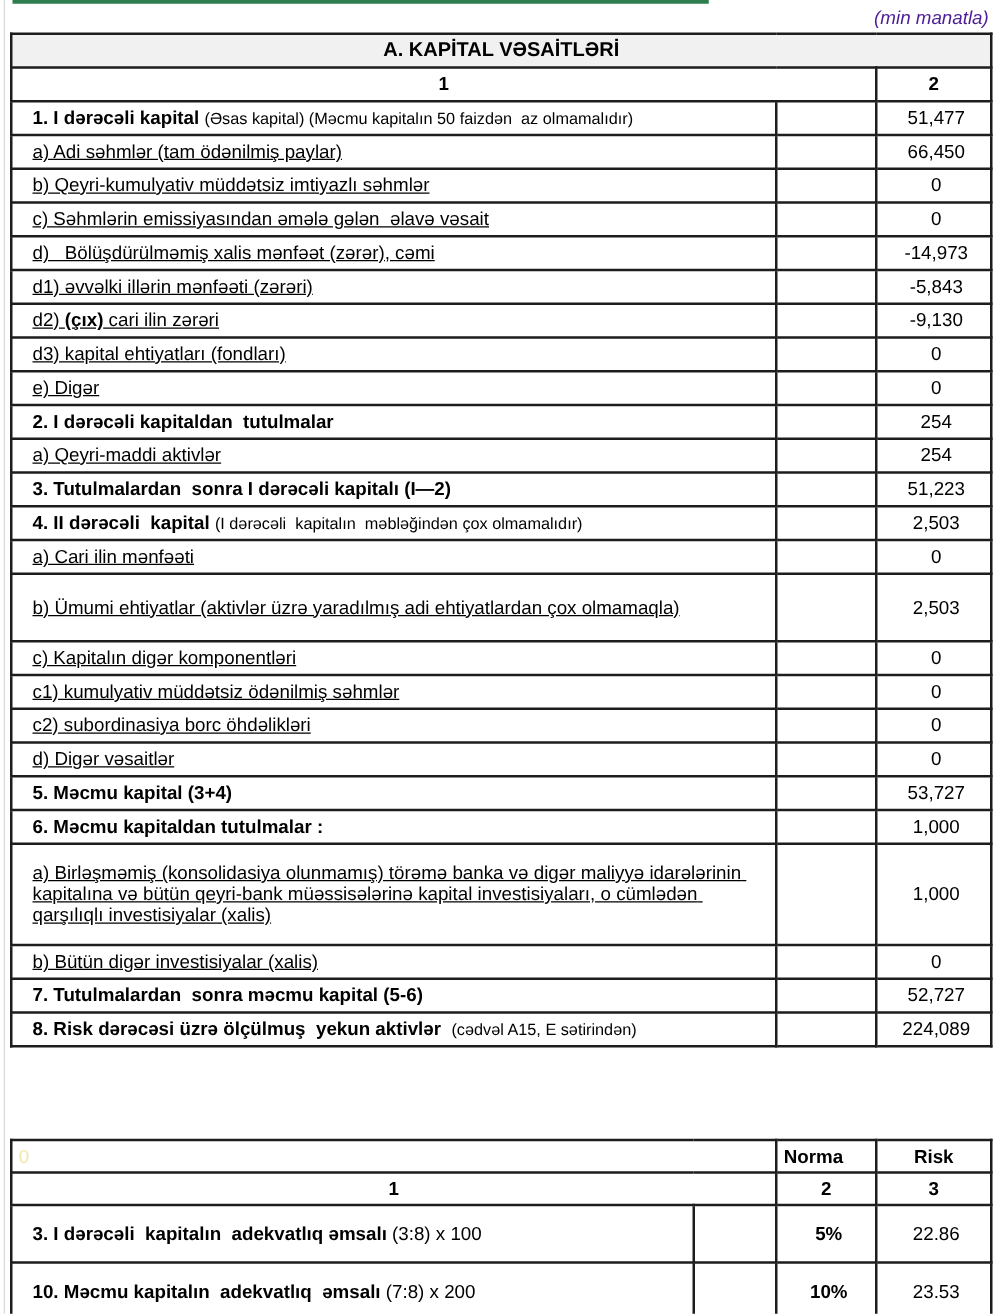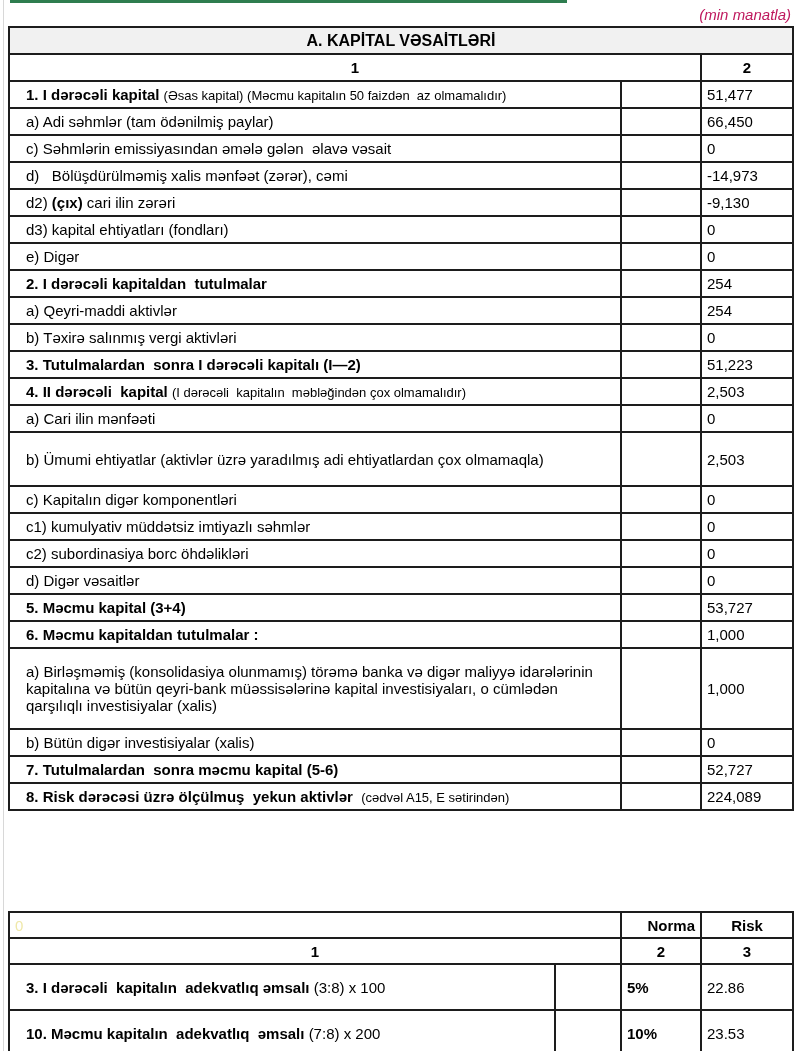--- a/index.html
+++ b/index.html
@@ -3,36 +3,36 @@
 <meta charset="utf-8">
 <style>
   html,body{margin:0;padding:0}
   body{
     width:800px;height:1051px;position:relative;overflow:hidden;
     background:#ffffff;color:#000;
     font-family:"Liberation Sans", sans-serif;
   }
   .accent-bar{position:absolute;top:0;left:10px;width:557px;height:3px;}
   .left-gridline{position:absolute;top:0;left:3px;width:1px;height:1051px;background:#d8d8d8;}
-  .unit-note{position:absolute;top:6px;right:9px;font-style:italic;font-size:15px;color:#be185d;}
+  .unit-note{position:absolute;top:6px;right:9px;font-style:italic;font-size:15px;color:#4c1d95;}
   table{border-collapse:collapse;table-layout:fixed;position:absolute;left:8px;background:#fff;}
   #capital-table{top:26px;width:784px;}
   #ratio-table{top:911px;width:784px;}
   td{
     border:2px solid #1d1d1d;
     font-size:15px;line-height:17px;vertical-align:middle;
     padding:1px 5px;overflow:hidden;
   }
   tr.title-row td{
     background:#f1f1f1;font-weight:bold;font-size:16px;text-align:center;height:23px;margin-left:36px;
   }
   tr.hdr td{font-weight:bold;text-align:center;height:23px;}
   td.lbl{padding-left:16px;white-space:pre-wrap;}
-  td.lbl.ind{}
-  td.val{text-align:left;padding-right:1px;}
+  td.lbl.ind{text-decoration:underline;}
+  td.val{text-align:center;padding-right:1px;}
   td.gap{padding:0;}
   span.b{font-weight:bold;}
   span.s{font-size:13px;}
   tr.r27 td{height:23px;}
   tr.r54 td{height:50px;}
   tr.r81 td{height:77px;}
   tr.rh td{height:22px;}
   tr.r46 td{height:42px;}
   #ratio-table td.lbl{font-size:15px;}
   #ratio-table td.norma{font-weight:bold;}
@@ -65,30 +65,40 @@
         <td class="lbl"><span class="b">1. I dərəcəli kapital </span><span class="s">(Əsas kapital) (Məcmu kapitalın 50 faizdən  az olmamalıdır)</span></td>
         <td class="gap"></td>
         <td class="val">51,477</td>
       </tr>
       <tr class="r27">
         <td class="lbl ind"><span>a) Adi səhmlər (tam ödənilmiş paylar)</span></td>
         <td class="gap"></td>
         <td class="val">66,450</td>
       </tr>
       <tr class="r27">
+        <td class="lbl ind"><span>b) Qeyri-kumulyativ müddətsiz imtiyazlı səhmlər</span></td>
+        <td class="gap"></td>
+        <td class="val">0</td>
+      </tr>
+      <tr class="r27">
         <td class="lbl ind"><span>c) Səhmlərin emissiyasından əmələ gələn  əlavə vəsait</span></td>
         <td class="gap"></td>
         <td class="val">0</td>
       </tr>
       <tr class="r27">
         <td class="lbl ind"><span>d)   Bölüşdürülməmiş xalis mənfəət (zərər), cəmi</span></td>
         <td class="gap"></td>
         <td class="val">-14,973</td>
       </tr>
       <tr class="r27">
+        <td class="lbl ind"><span>d1) əvvəlki illərin mənfəəti (zərəri)</span></td>
+        <td class="gap"></td>
+        <td class="val">-5,843</td>
+      </tr>
+      <tr class="r27">
         <td class="lbl ind"><span>d2) </span><span class="b">(çıx)</span><span> cari ilin zərəri</span></td>
         <td class="gap"></td>
         <td class="val">-9,130</td>
       </tr>
       <tr class="r27">
         <td class="lbl ind"><span>d3) kapital ehtiyatları (fondları)</span></td>
         <td class="gap"></td>
         <td class="val">0</td>
       </tr>
       <tr class="r27">
@@ -98,25 +108,20 @@
       </tr>
       <tr class="r27">
         <td class="lbl"><span class="b">2. I dərəcəli kapitaldan  tutulmalar</span></td>
         <td class="gap"></td>
         <td class="val">254</td>
       </tr>
       <tr class="r27">
         <td class="lbl ind"><span>a) Qeyri-maddi aktivlər</span></td>
         <td class="gap"></td>
         <td class="val">254</td>
-      </tr>
-      <tr class="r27">
-        <td class="lbl ind"><span>b) Təxirə salınmış vergi aktivləri</span></td>
-        <td class="gap"></td>
-        <td class="val">0</td>
       </tr>
       <tr class="r27">
         <td class="lbl"><span class="b">3. Tutulmalardan  sonra I dərəcəli kapitalı (I—2)</span></td>
         <td class="gap"></td>
         <td class="val">51,223</td>
       </tr>
       <tr class="r27">
         <td class="lbl"><span class="b">4. II dərəcəli  kapital </span><span class="s">(I dərəcəli  kapitalın  məbləğindən çox olmamalıdır)</span></td>
         <td class="gap"></td>
         <td class="val">2,503</td>
@@ -130,21 +135,21 @@
         <td class="lbl ind"><span>b) Ümumi ehtiyatlar (aktivlər üzrə yaradılmış adi ehtiyatlardan çox olmamaqla)</span></td>
         <td class="gap"></td>
         <td class="val">2,503</td>
       </tr>
       <tr class="r27">
         <td class="lbl ind"><span>c) Kapitalın digər komponentləri</span></td>
         <td class="gap"></td>
         <td class="val">0</td>
       </tr>
       <tr class="r27">
-        <td class="lbl ind"><span>c1) kumulyativ müddətsiz imtiyazlı səhmlər</span></td>
+        <td class="lbl ind"><span>c1) kumulyativ müddətsiz ödənilmiş səhmlər</span></td>
         <td class="gap"></td>
         <td class="val">0</td>
       </tr>
       <tr class="r27">
         <td class="lbl ind"><span>c2) subordinasiya borc öhdəlikləri</span></td>
         <td class="gap"></td>
         <td class="val">0</td>
       </tr>
       <tr class="r27">
         <td class="lbl ind"><span>d) Digər vəsaitlər</span></td>
@@ -189,21 +194,21 @@
     <col style="width:546px">
       <col style="width:66px">
       <col style="width:80px">
       <col style="width:92px">
   </colgroup>
   <tbody>
     <tr class="rh">
       <td colspan="2" style="text-align:left;">
         <span class="corner-zero" style="color: rgb(239, 232, 169);">0</span>
       </td>
-      <td style="font-weight:bold;text-align:right;">Norma</td>
+      <td style="font-weight:bold;text-align:left;">Norma</td>
       <td style="font-weight:bold;text-align:center;">Risk</td>
     </tr>
     <tr class="hdr rh">
       <td colspan="2">1</td>
       <td>2</td>
       <td>3</td>
     </tr>
   </tbody>
   <tbody id="ratio-rows">
       <tr class="r46">

